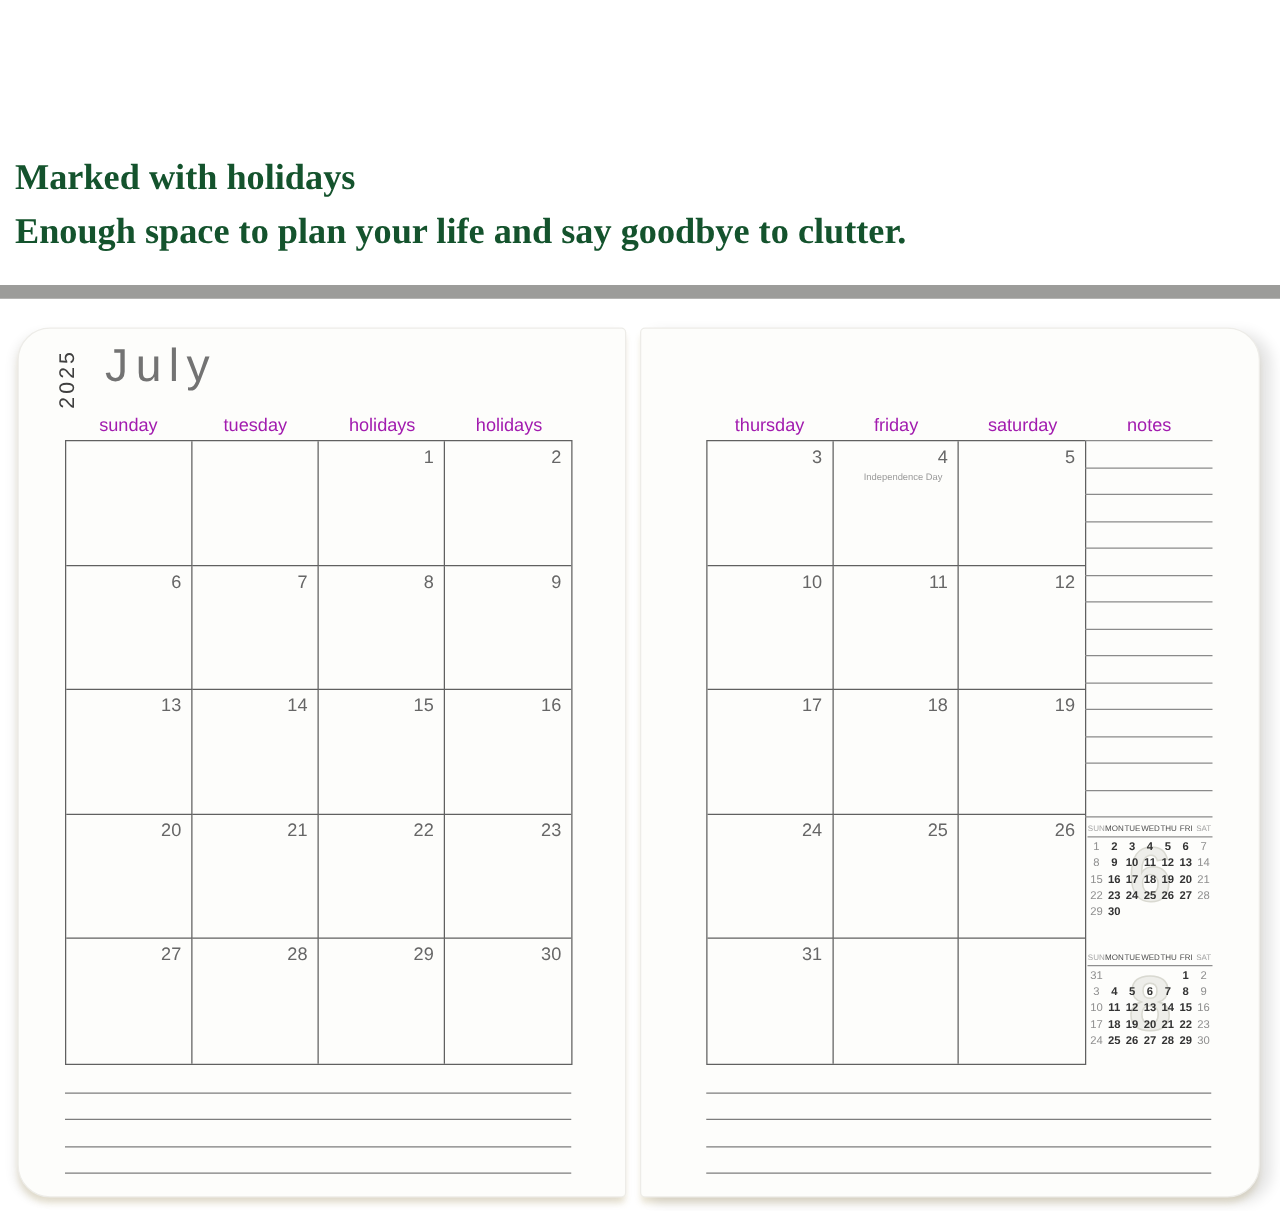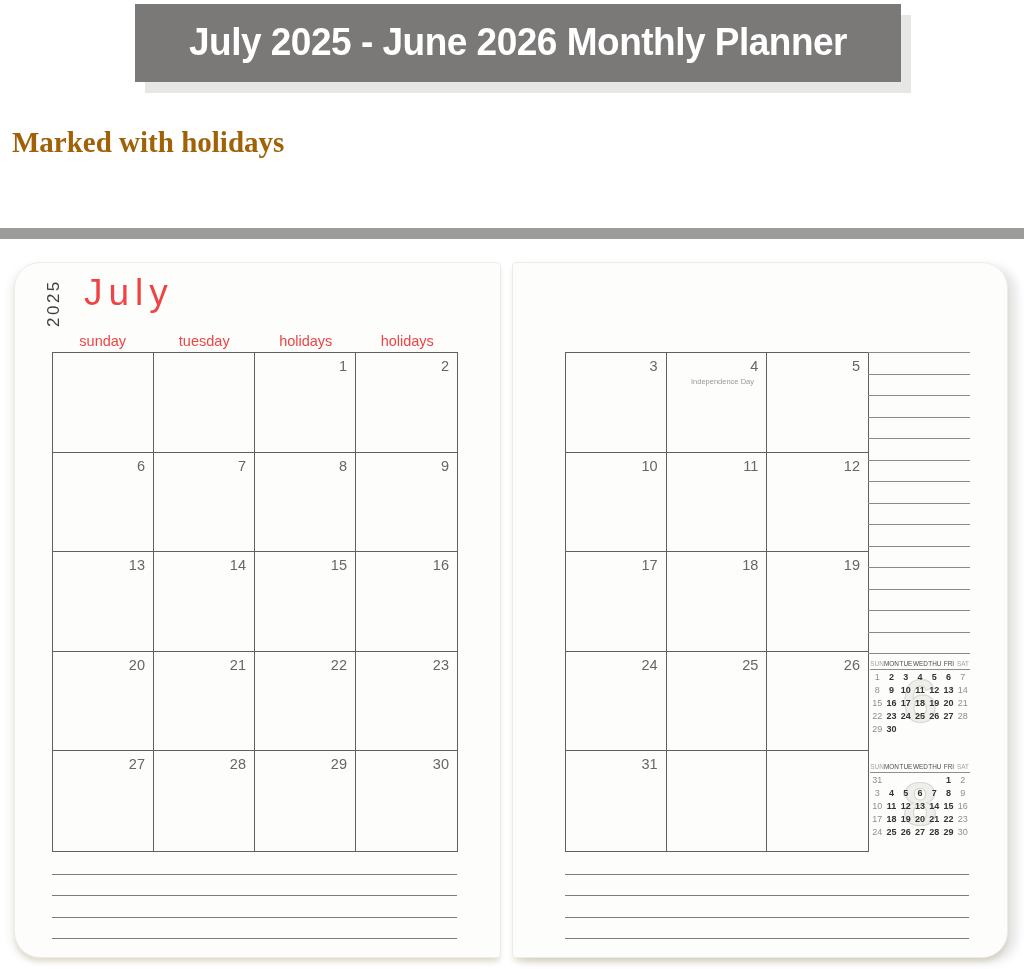--- a/index.html
+++ b/index.html
@@ -20,21 +20,21 @@
   .banner-title {
     color:#ffffff; font-size:37px; font-weight:700; letter-spacing:-0.5px;
     transform:scaleY(1.04);
     white-space:nowrap;
   }
 
   
   .subtitle {
     position:absolute; left:12px; top:121px;
     font-family:"Liberation Serif", serif; font-weight:700;
-    font-size:29px; line-height:43px; color:#a16207;
+    font-size:29px; line-height:43px; color:#14532d;
   }
 
   
   .divider {
     position:absolute; left:0; top:228px; width:1024px; height:11px;
     background:#9c9c9a;
   }
 
   
   .page {
@@ -54,27 +54,27 @@
 
   
   .year-label {
     position:absolute; left:44px; top:267px; height:60px;
     writing-mode:vertical-rl; transform:rotate(180deg);
     font-size:17px; letter-spacing:2.5px; color:#3f3f3f;
     display:flex; align-items:center;
   }
   .month-title {
     position:absolute; left:84px; top:272px;
-    font-size:37px; letter-spacing:6px; color:#ef4444;
+    font-size:37px; letter-spacing:6px; color:#737373;
   }
 
   
   .day-headers {
     position:absolute; top:333px; display:grid;
-    font-size:14.5px; color:#ef4444;
+    font-size:14.5px; color:#a21caf;
   }
   .day-headers-left  { left:52px;  width:406px; grid-template-columns:repeat(4,1fr); }
   .day-headers-right { left:565px; width:405px; grid-template-columns:repeat(4,1fr); }
   .day-headers span { text-align:center; }
 
   
   .cal-grid {
     position:absolute; top:352px; height:500px;
     display:grid; grid-template-rows:repeat(5,1fr);
     border:1px solid #606060; background:transparent;
@@ -129,43 +129,47 @@
   .mc-body span { text-align:center; line-height:11px; font-weight:700; color:#333333; }
   .mc-body span.we { font-weight:400; color:#8f8f8f; }
   .minical-1 { left:870px; top:660px; }
   .minical-2 { left:870px; top:763px; }
 </style>
 </head>
 <body>
 
 <div class="canvas">
 
-  <div class="banner">
-    <div class="banner-title">July 2025 - June 2026 Monthly Planner</div>
-  </div>
 
   <div class="subtitle">
     <div>Marked with holidays</div>
+    <div>Enough space to plan your life and say goodbye to clutter.</div>
   </div>
 
   <div class="divider"></div>
 
   <div class="page page-left"></div>
   <div class="page page-right"></div>
 
   <div class="year-label">2025</div>
   <div class="month-title">July</div>
 
   <div class="day-headers day-headers-left">
     <span>sunday</span>
     <span>tuesday</span>
     <span>holidays</span>
     <span>holidays</span>
   </div>
 
+  <div class="day-headers day-headers-right">
+    <span>thursday</span>
+    <span>friday</span>
+    <span>saturday</span>
+    <span>notes</span>
+  </div>
 
   <div class="cal-grid grid-left">
       <div class="cell">
         <span class="daynum"></span>
       </div>
       <div class="cell">
         <span class="daynum"></span>
       </div>
       <div class="cell">
         <span class="daynum">1</span>

